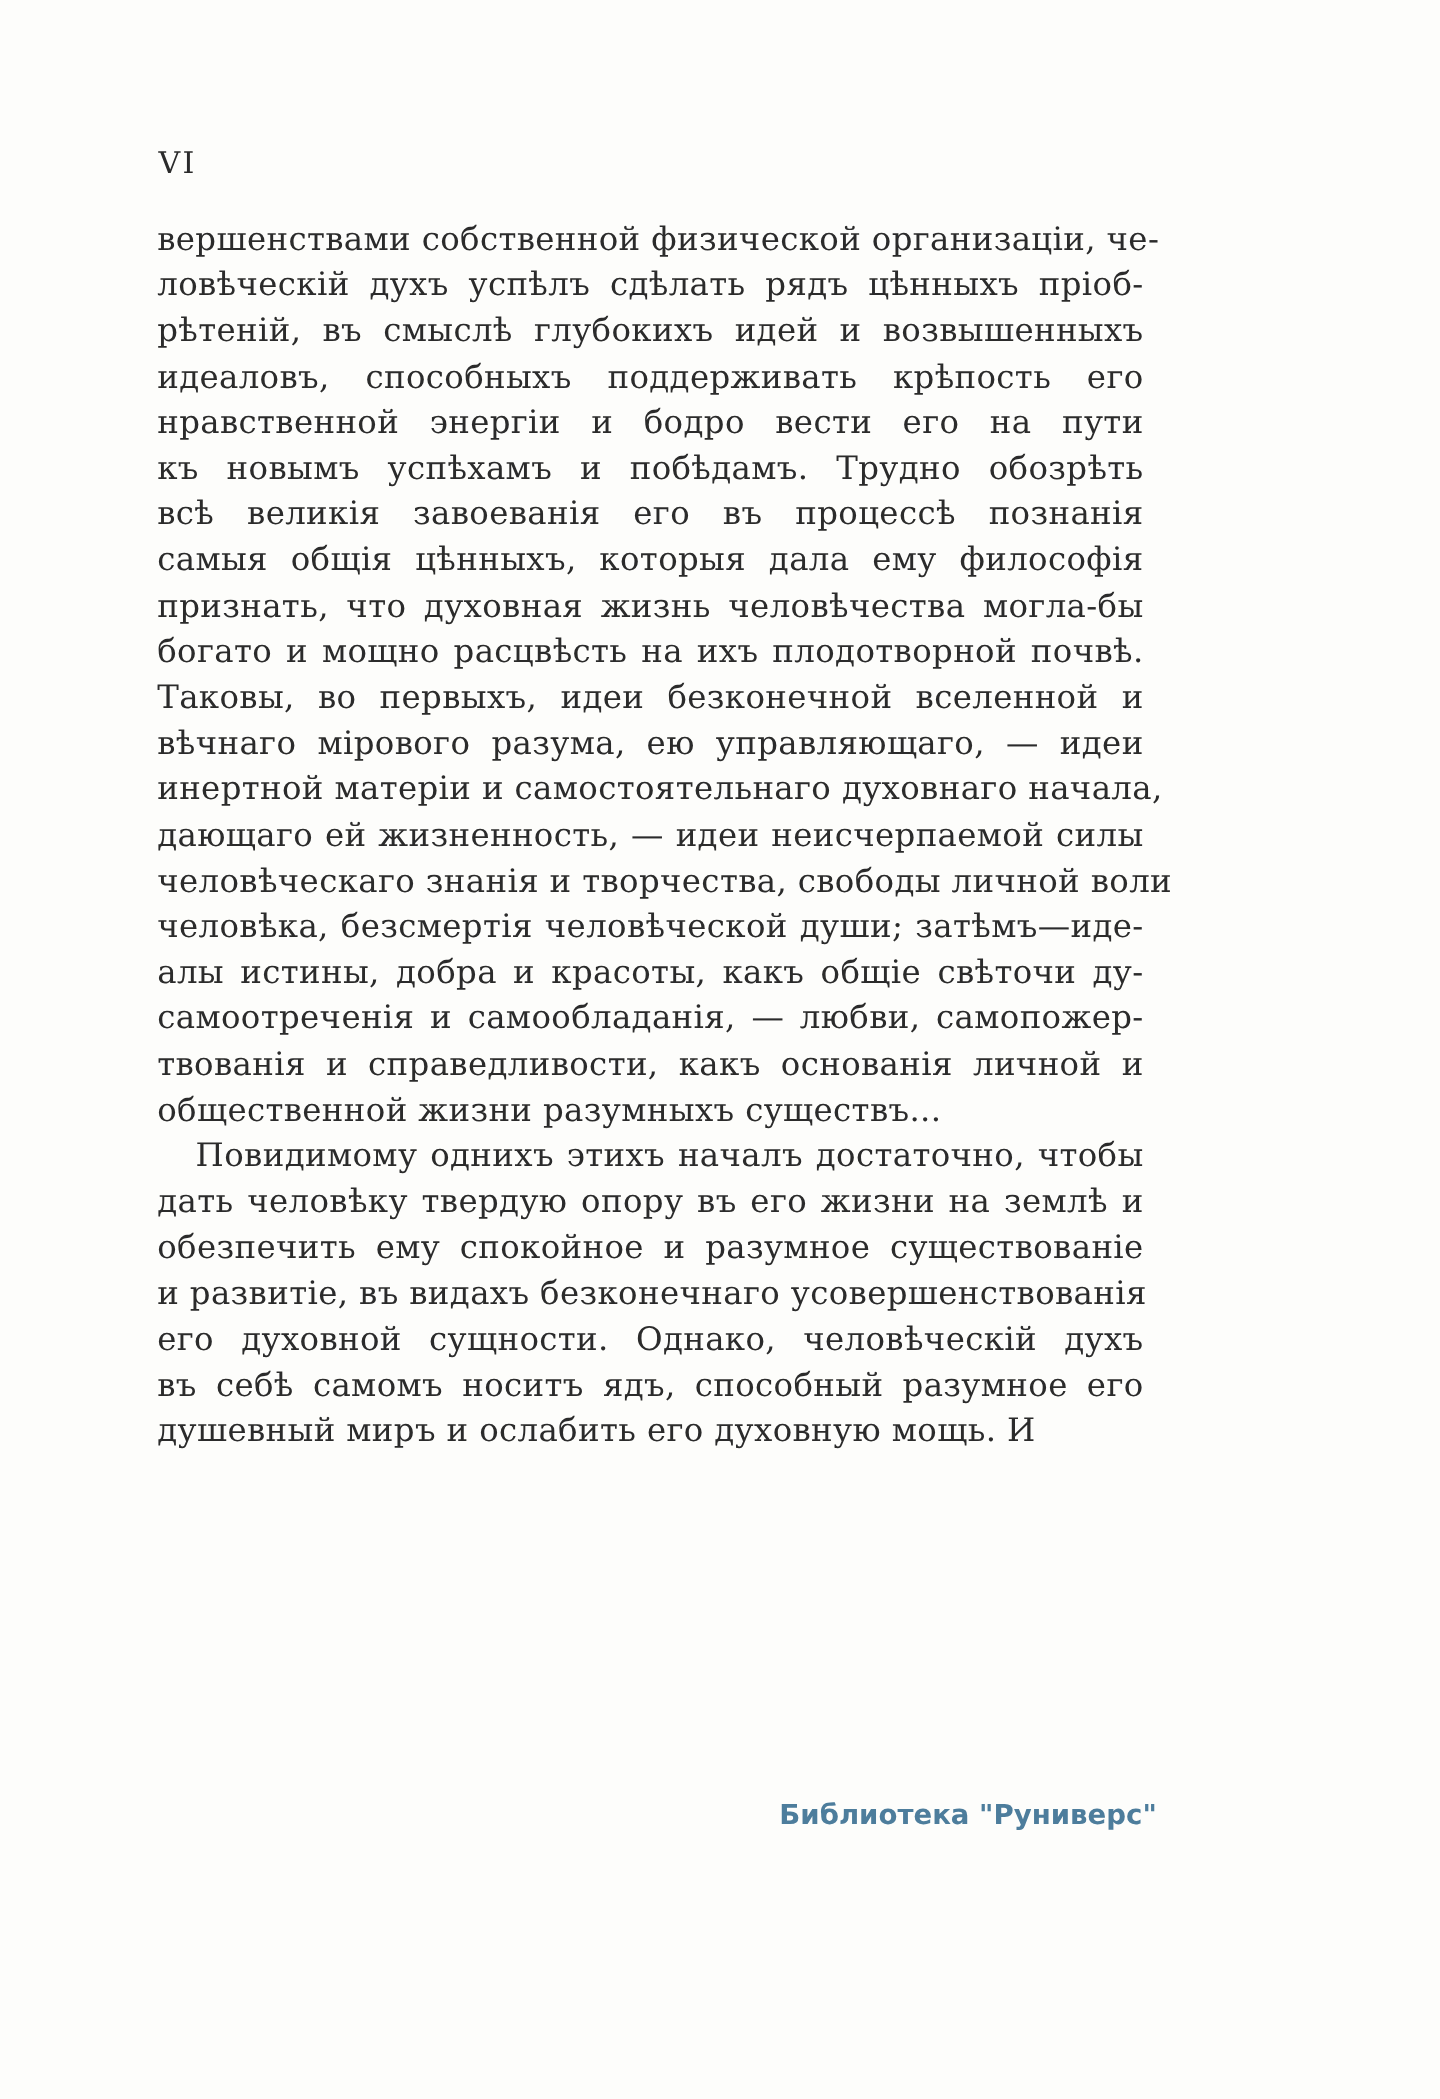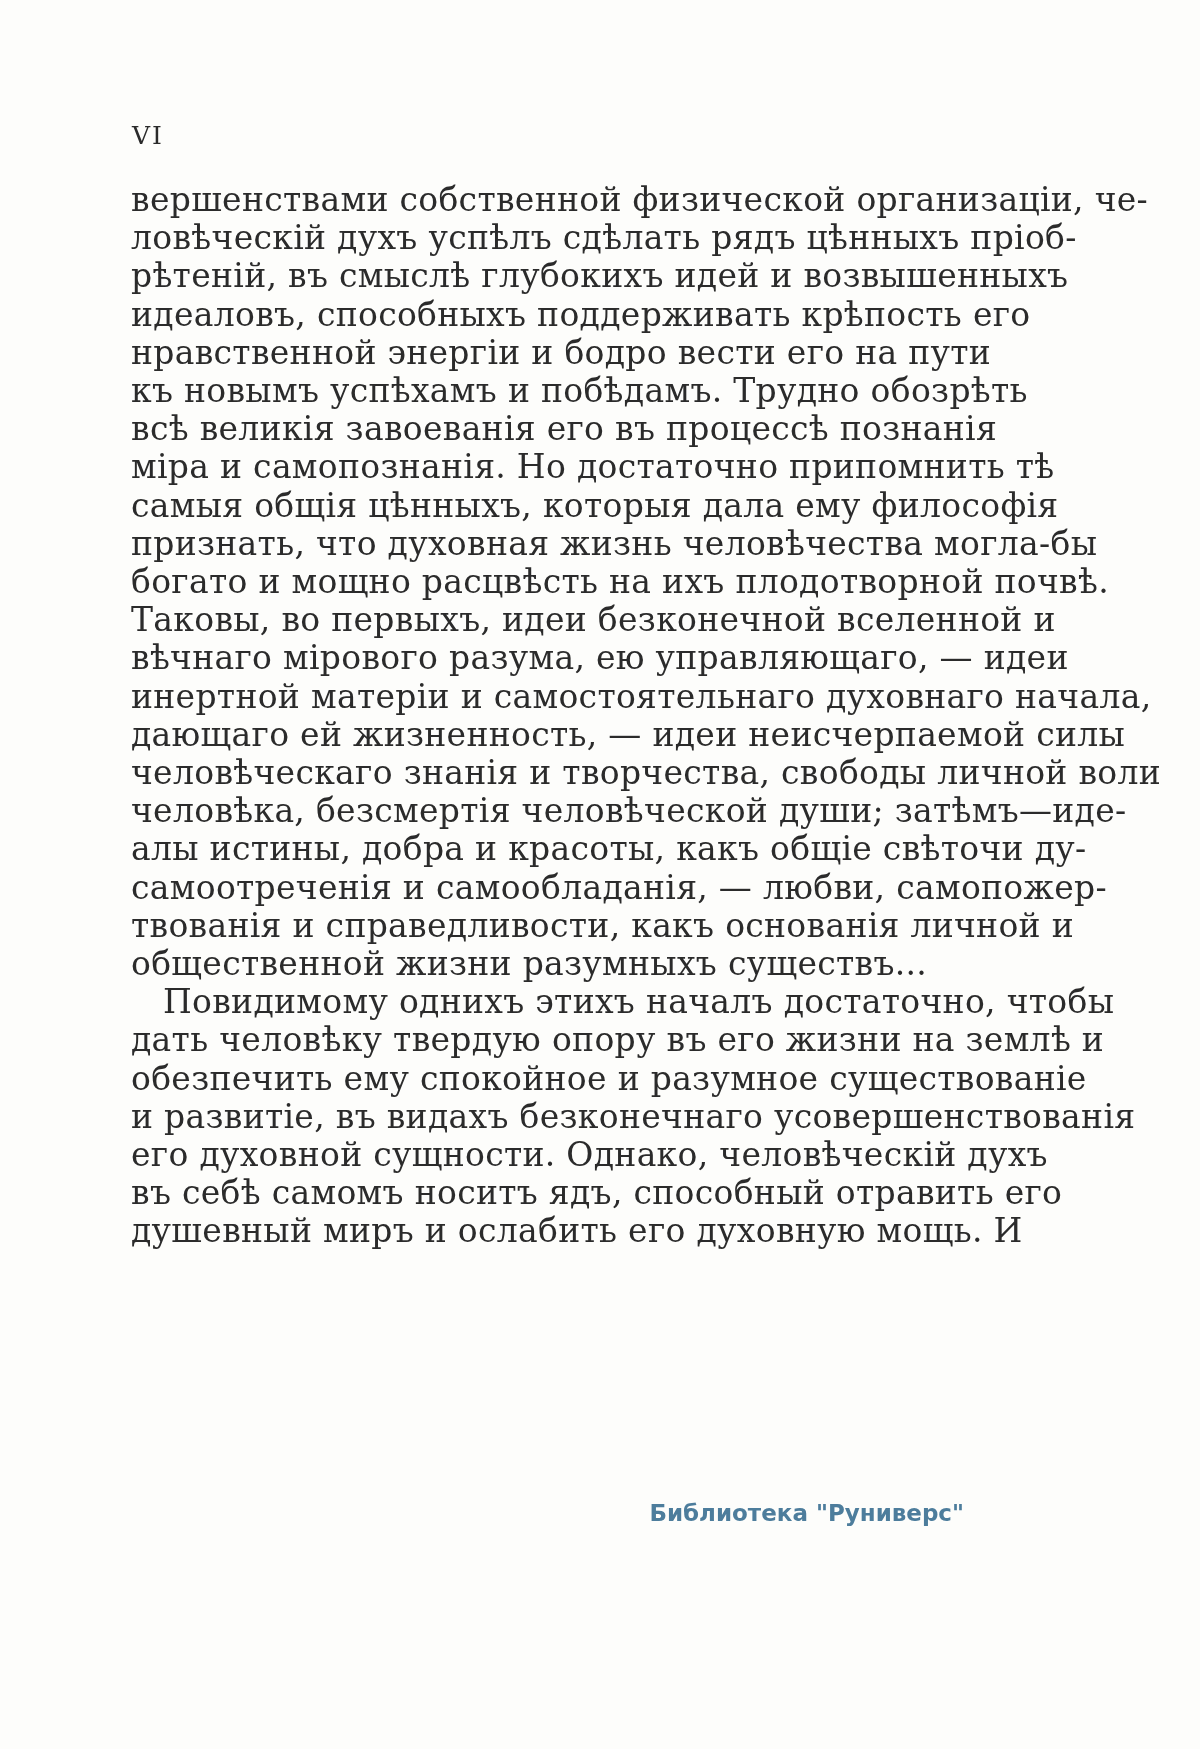--- a/index.html
+++ b/index.html
@@ -25,21 +25,21 @@
     color: var(--text-color, #2b2b2b);
   }
   .text-block {
     position: absolute;
     left: 131px;
     top: 181px;
     width: 822px;
   }
   .paragraph { margin: 0; }
   .line {
-    font-size: 33px;
+    font-size: 27px;
     line-height: 38.2px;
     letter-spacing: 0.3px;
     text-align: justify;
     text-align-last: justify;
     white-space: nowrap;
     overflow: visible;
   }
   .line.last {
     text-align: right;
     text-align-last: left;
@@ -65,40 +65,39 @@
 
   <div class="text-block">
       <div class="paragraph">
         <div class="line">вершенствами собственной физической организаціи, че-</div>
         <div class="line">ловѣческій духъ успѣлъ сдѣлать рядъ цѣнныхъ пріоб-</div>
         <div class="line">рѣтеній, въ смыслѣ глубокихъ идей и возвышенныхъ</div>
         <div class="line">идеаловъ, способныхъ поддерживать крѣпость его</div>
         <div class="line">нравственной энергіи и бодро вести его на пути</div>
         <div class="line">къ новымъ успѣхамъ и побѣдамъ. Трудно обозрѣть</div>
         <div class="line">всѣ великія завоеванія его въ процессѣ познанія</div>
-        <div class="line">міра и самопознанія. Но достаточно припомнить тѣ</div>
         <div class="line">самыя общія цѣнныхъ, которыя дала ему философія</div>
         <div class="line">признать, что духовная жизнь человѣчества могла-бы</div>
         <div class="line">богато и мощно расцвѣсть на ихъ плодотворной почвѣ.</div>
         <div class="line">Таковы, во первыхъ, идеи безконечной вселенной и</div>
         <div class="line">вѣчнаго мірового разума, ею управляющаго, — идеи</div>
         <div class="line">инертной матеріи и самостоятельнаго духовнаго начала,</div>
         <div class="line">дающаго ей жизненность, — идеи неисчерпаемой силы</div>
         <div class="line">человѣческаго знанія и творчества, свободы личной воли</div>
         <div class="line">человѣка, безсмертія человѣческой души; затѣмъ—иде-</div>
         <div class="line">алы истины, добра и красоты, какъ общіе свѣточи ду-</div>
         <div class="line">самоотреченія и самообладанія, — любви, самопожер-</div>
         <div class="line">твованія и справедливости, какъ основанія личной и</div>
         <div class="line last">общественной жизни разумныхъ существъ...</div>
       </div>
       <div class="paragraph indent">
         <div class="line">Повидимому однихъ этихъ началъ достаточно, чтобы</div>
         <div class="line">дать человѣку твердую опору въ его жизни на землѣ и</div>
         <div class="line">обезпечить ему спокойное и разумное существованіе</div>
         <div class="line">и развитіе, въ видахъ безконечнаго усовершенствованія</div>
         <div class="line">его духовной сущности. Однако, человѣческій духъ</div>
-        <div class="line">въ себѣ самомъ носитъ ядъ, способный отравить его</div>
+        <div class="line">въ себѣ самомъ носитъ ядъ, способный разумное его</div>
         <div class="line last">душевный миръ и ослабить его духовную мощь. И</div>
       </div>
     </div>
 
   <div class="watermark">Библиотека "Руниверс"</div>
 </div>
 
 </body></html>

